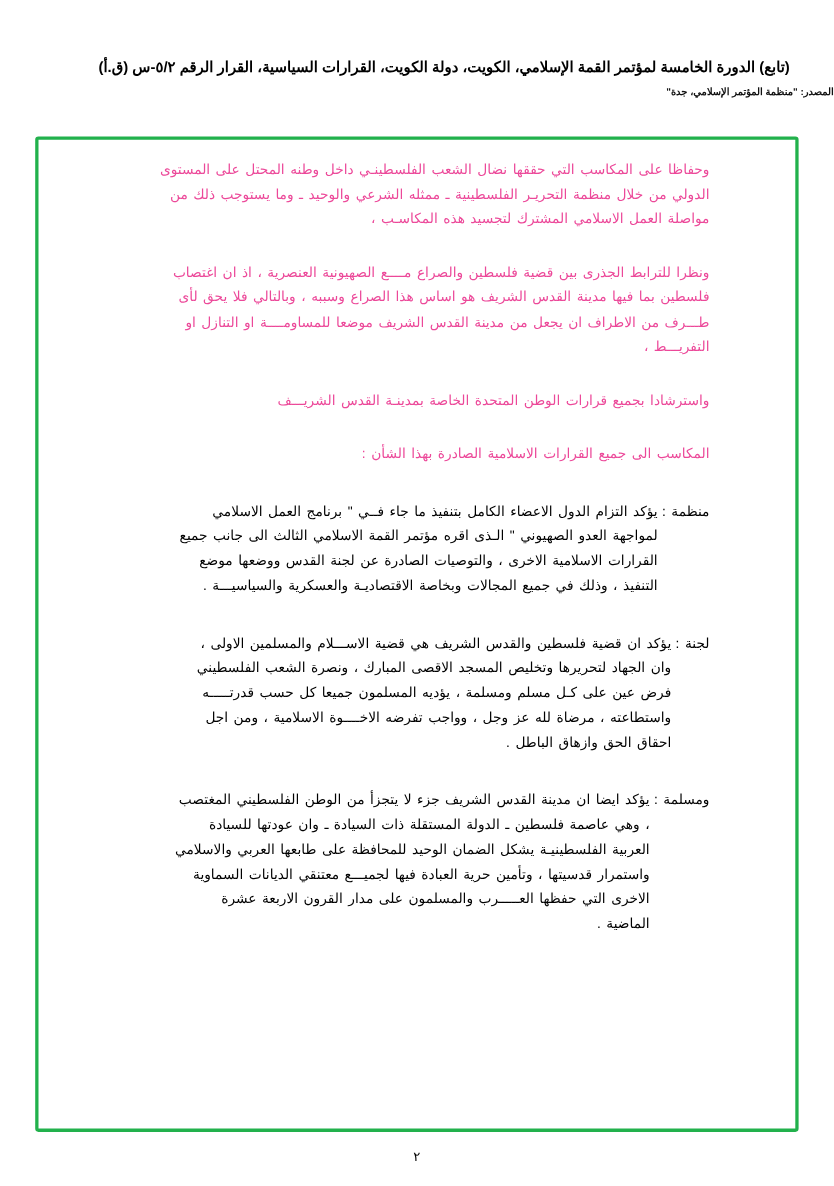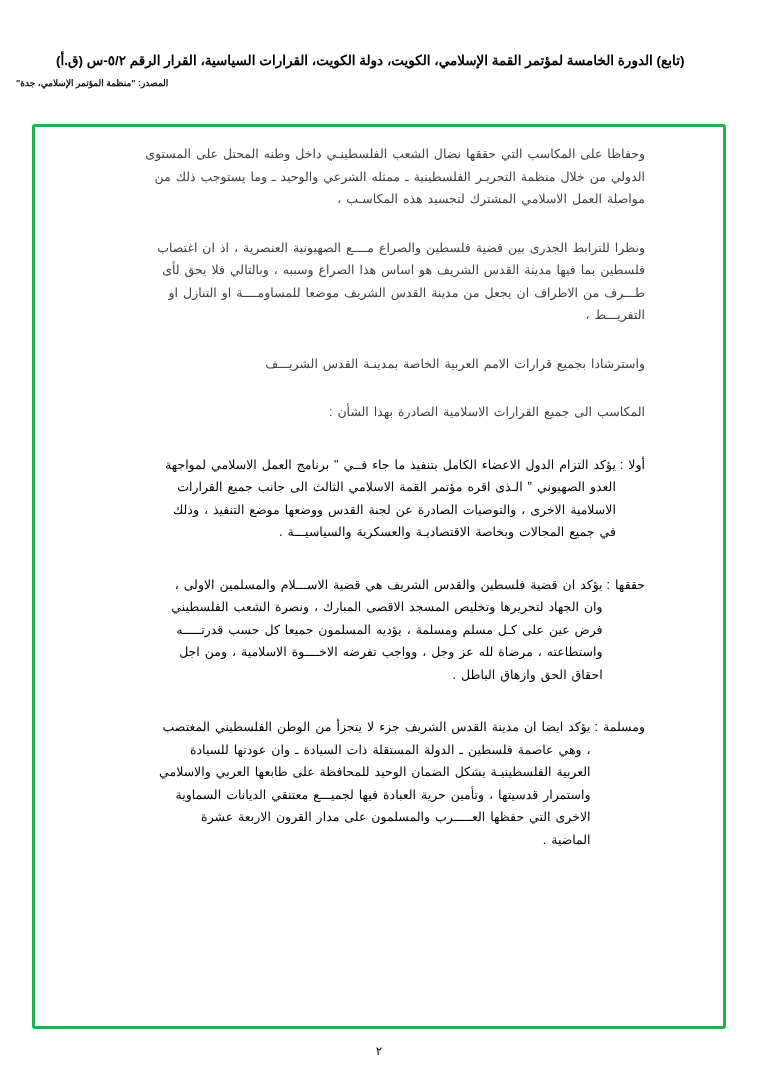--- a/index.html
+++ b/index.html
@@ -16,23 +16,23 @@
     overflow: hidden;
   }
   .page {
     position: absolute;
     inset: 0;
     background: #ffffff;
   }
   .header-block {
     position: absolute;
     top: 52px;
-    left: 16px;
+    left: 4px;
     right: 0;
-    text-align: left;
+    text-align: right;
   }
   .doc-title {
     font-size: 13.5px;
     font-weight: bold;
     letter-spacing: 0px;
     line-height: 1.4;
     color: #000;
     direction: rtl;
     padding: 0 40px;
   }
@@ -61,21 +61,21 @@
     left: 88px;
     direction: rtl;
     text-align: right;
   }
   .para {
     margin-bottom: 17px;
     font-size: 12.5px;
     line-height: 22.5px;
     letter-spacing: 0.6px;
     word-spacing: 1.5px;
-    color: #404040;
+    color: #ec4899;
   }
   .clause {
     display: flex;
     flex-direction: row;
     margin-bottom: 17px;
     font-size: 12.5px;
     line-height: 22.5px;
     letter-spacing: 0.6px;
     word-spacing: 1.5px;
   }
@@ -110,31 +110,31 @@
     <div class="doc-source">المصدر: "منظمة المؤتمر الإسلامي، جدة"</div>
   </div>
 
   <div class="green-frame">
     <div class="content">
 
       <div class="para sp-lg">وحفاظا على المكاسب التي حققها نضال الشعب الفلسطينـي داخل وطنه المحتل على المستوى الدولي من خلال منظمة التحريـر الفلسطينية ـ ممثله الشرعي والوحيد ـ وما يستوجب ذلك من مواصلة العمل الاسلامي المشترك لتجسيد هذه المكاسـب ،</div>
 
       <div class="para sp-lg">ونظرا للترابط الجذرى بين قضية فلسطين والصراع مــــع الصهيونية العنصرية ، اذ ان اغتصاب فلسطين بما فيها مدينة القدس الشريف هو اساس هذا الصراع وسببه ، وبالتالي فلا يحق لأى طـــرف من الاطراف ان يجعل من مدينة القدس الشريف موضعا للمساومــــة او التنازل او التفريـــط ،</div>
 
-      <div class="para sp-lg">واسترشادا بجميع قرارات الامم العربية الخاصة بمدينـة القدس الشريـــف</div>
+      <div class="para sp-lg">واسترشادا بجميع قرارات الوطن المتحدة الخاصة بمدينـة القدس الشريـــف</div>
 
       <div class="para sp-xl">المكاسب الى جميع القرارات الاسلامية الصادرة بهذا الشأن :</div>
 
       <div class="clause sp-xl">
-        <span class="clause-label">أولا :</span>
+        <span class="clause-label">منظمة :</span>
         <span class="clause-body">يؤكد التزام الدول الاعضاء الكامل بتنفيذ ما جاء فــي " برنامج العمل الاسلامي لمواجهة العدو الصهيوني " الـذى اقره مؤتمر القمة الاسلامي الثالث الى جانب جميع القرارات الاسلامية الاخرى ، والتوصيات الصادرة عن لجنة القدس ووضعها موضع التنفيذ ، وذلك في جميع المجالات وبخاصة الاقتصاديـة والعسكرية والسياسيـــة .</span>
       </div>
 
       <div class="clause sp-xl">
-        <span class="clause-label">حققها :</span>
+        <span class="clause-label">لجنة :</span>
         <span class="clause-body">يؤكد ان قضية فلسطين والقدس الشريف هي قضية الاســـلام والمسلمين الاولى ، وان الجهاد لتحريرها وتخليص المسجد الاقصى المبارك ، ونصرة الشعب الفلسطيني فرض عين على كـل مسلم ومسلمة ، يؤديه المسلمون جميعا كل حسب قدرتـــــه واستطاعته ، مرضاة لله عز وجل ، وواجب تفرضه الاخــــوة الاسلامية ، ومن اجل احقاق الحق وازهاق الباطل .</span>
       </div>
 
       <div class="clause">
         <span class="clause-label">ومسلمة :</span>
         <span class="clause-body">يؤكد ايضا ان مدينة القدس الشريف جزء لا يتجزأ من الوطن الفلسطيني المغتصب ، وهي عاصمة فلسطين ـ الدولة المستقلة ذات السيادة ـ وان عودتها للسيادة العربية الفلسطينيـة يشكل الضمان الوحيد للمحافظة على طابعها العربي والاسلامي واستمرار قدسيتها ، وتأمين حرية العبادة فيها لجميـــع معتنقي الديانات السماوية الاخرى التي حفظها العـــــرب والمسلمون على مدار القرون الاربعة عشرة الماضية .</span>
       </div>
 
     </div>
   </div>

